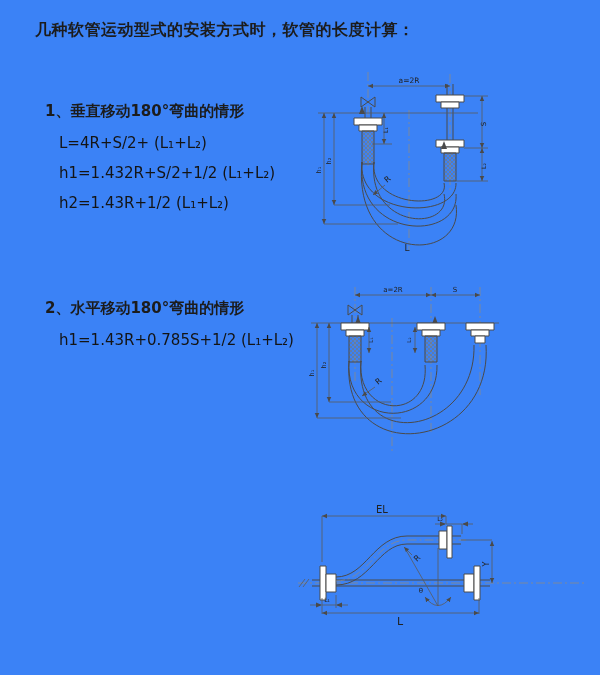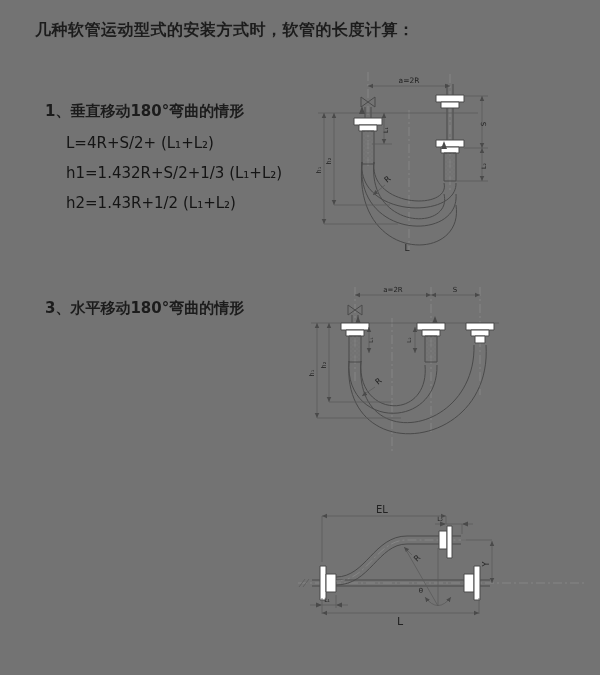--- a/index.html
+++ b/index.html
@@ -1,22 +1,22 @@
 <!DOCTYPE html>
 <html><head>
 <meta charset="utf-8">
 <style>
   html,body { margin:0; padding:0; background:#ffffff; }
   body { font-family:"DejaVu Sans","Liberation Sans",sans-serif; }
-  .page { position:relative; width:600px; height:675px; background:#737373; overflow:hidden; }
+  .page { position:relative; width:600px; height:675px; background:#3b82f6; overflow:hidden; }
   .title { position:absolute; left:35px; top:20px; font-size:16px; font-weight:bold;
            color:#1c1c1c; letter-spacing:0.5px; white-space:nowrap; }
   .sec { position:absolute; left:45px; }
   .sec-heading { font-size:15px; font-weight:bold; color:#1c1c1c; margin:0 12px 13px 0; white-space:nowrap; }
-  .formula { font-size:15px; color:#141414; margin:0 0 12px 21px; line-height:18px; white-space:nowrap; }
+  .formula { font-size:15px; color:#141414; margin:0 0 12px 14px; line-height:18px; white-space:nowrap; }
   .diagram { position:absolute;text-decoration:underline; }
   svg { display:block; }
   svg path, svg line, svg rect, svg polyline { vector-effect:non-scaling-stroke; }
   .ln  { stroke:#4a4a4a; stroke-width:1; fill:none; }
   .thin{ stroke:#5a5a5a; stroke-width:0.8; fill:none; }
   .cl  { stroke:#8a8a8a; stroke-width:0.8; fill:none; stroke-dasharray:9 3 2 3; }
   .hose{ stroke:#4a4a4a; stroke-width:1; fill:none; }
   .fl  { fill:#ffffff; stroke:#4a4a4a; stroke-width:1; }
   .solid { fill:#4a4a4a; stroke:none; }
   .dimtxt { font-family:"DejaVu Sans",sans-serif; fill:#222; }
@@ -24,21 +24,21 @@
 </head>
 <body>
 
 <div class="page">
 
   <div class="title">几种软管运动型式的安装方式时，软管的长度计算：</div>
 
   <div class="sec" style="top:102px">
     <div class="sec-heading">1、垂直移动180°弯曲的情形</div>
     <div class="formula">L=4R+S/2+ (L₁+L₂)</div>
-    <div class="formula">h1=1.432R+S/2+1/3 (L₁+L₂)</div>
+    <div class="formula">h1=1.432R+S/2+1/2 (L₁+L₂)</div>
     <div class="formula">h2=1.43R+1/2 (L₁+L₂)</div>
   </div>
 
   <div class="diagram" style="left:310px; top:68px">
     <svg width="290" height="200" viewBox="0 0 290 200">
       <defs>
         <marker id="arr1" viewBox="0 0 10 10" refX="9" refY="5" markerWidth="7" markerHeight="7" orient="auto-start-reverse">
           <path d="M0,1 L9,5 L0,9 z" fill="#4a4a4a"></path>
         </marker>
         <pattern id="braid1" width="4" height="4" patternUnits="userSpaceOnUse">
@@ -117,21 +117,22 @@
         <text class="dimtxt" font-size="7" x="176" y="56" transform="rotate(-90 176 56)" text-anchor="middle">S</text>
         <line class="thin" x1="172" y1="80" x2="172" y2="113" marker-start="url(#arr1)" marker-end="url(#arr1)"></line>
         <text class="dimtxt" font-size="6" x="176" y="98" transform="rotate(-90 176 98)" text-anchor="middle">L₂</text>
       </g>
 
       <text class="dimtxt" font-size="9" x="97" y="183" text-anchor="middle">L</text>
     </svg>
   </div>
 
   <div class="sec" style="top:299px">
-    <div class="sec-heading">3、水平移动180°弯曲的情形</div>
+    <div class="sec-heading">2、水平移动180°弯曲的情形</div>
+    <div class="formula">h1=1.43R+0.785S+1/2 (L₁+L₂)</div>
   </div>
 
   <div class="diagram" style="left:303px; top:283px">
     <svg width="300" height="180" viewBox="0 0 300 180">
       <defs>
         <marker id="arr2" viewBox="0 0 10 10" refX="9" refY="5" markerWidth="7" markerHeight="7" orient="auto-start-reverse">
           <path d="M0,1 L9,5 L0,9 z" fill="#4a4a4a"></path>
         </marker>
         <pattern id="braid2" width="4" height="4" patternUnits="userSpaceOnUse">
           <path d="M0,4 L4,0 M0,0 L4,4" stroke="#777" stroke-width="0.6"></path>

